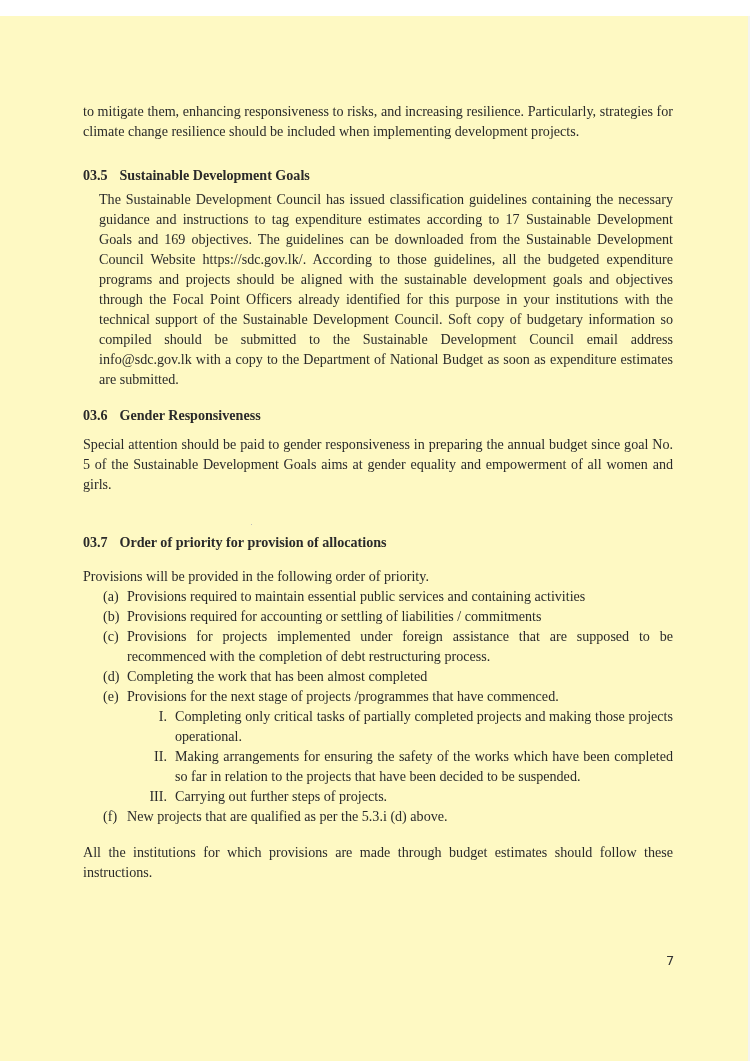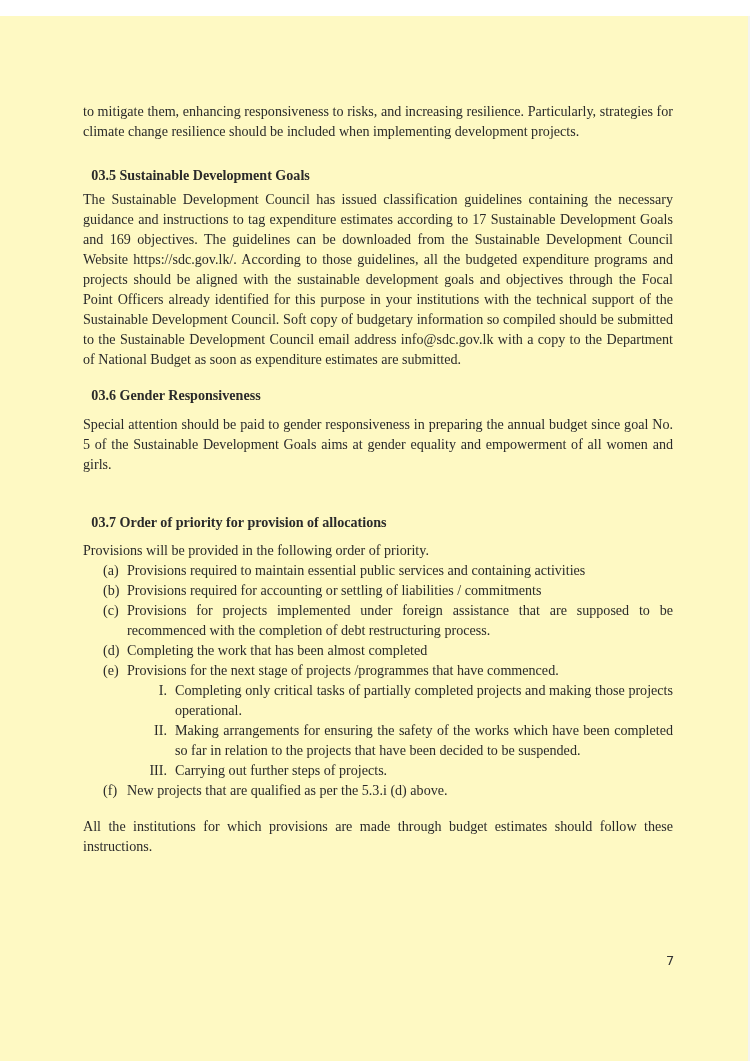--- a/index.html
+++ b/index.html
@@ -38,28 +38,27 @@
     }
     .heading {
       font-weight: bold;
       font-size: 14.1px;
       line-height: 20px;
       margin: 0;
     }
     .heading .num {
       display: inline-block;
       width: 33px;
-      text-align: right;
     }
     .sec-35 { margin-top: 24px; }
     .sec-36 { margin-top: 16px; }
     .sec-37 { margin-top: 38px; }
-    .sec-body-35 { margin-top: 4px; }
+    .sec-body-35 { margin-top: 4px; margin-left: 16px; }
     .sec-body-36 { margin-top: 9px; }
-    .sec-body-37 { margin-top: 8px; }
+    .sec-body-37 { margin-top: 14px; }
     .list {
       margin: 0;
       padding: 0;
       list-style: none;
     }
     .list-item {
       display: flex;
       padding-left: 20px;
       text-align: justify;
     }

